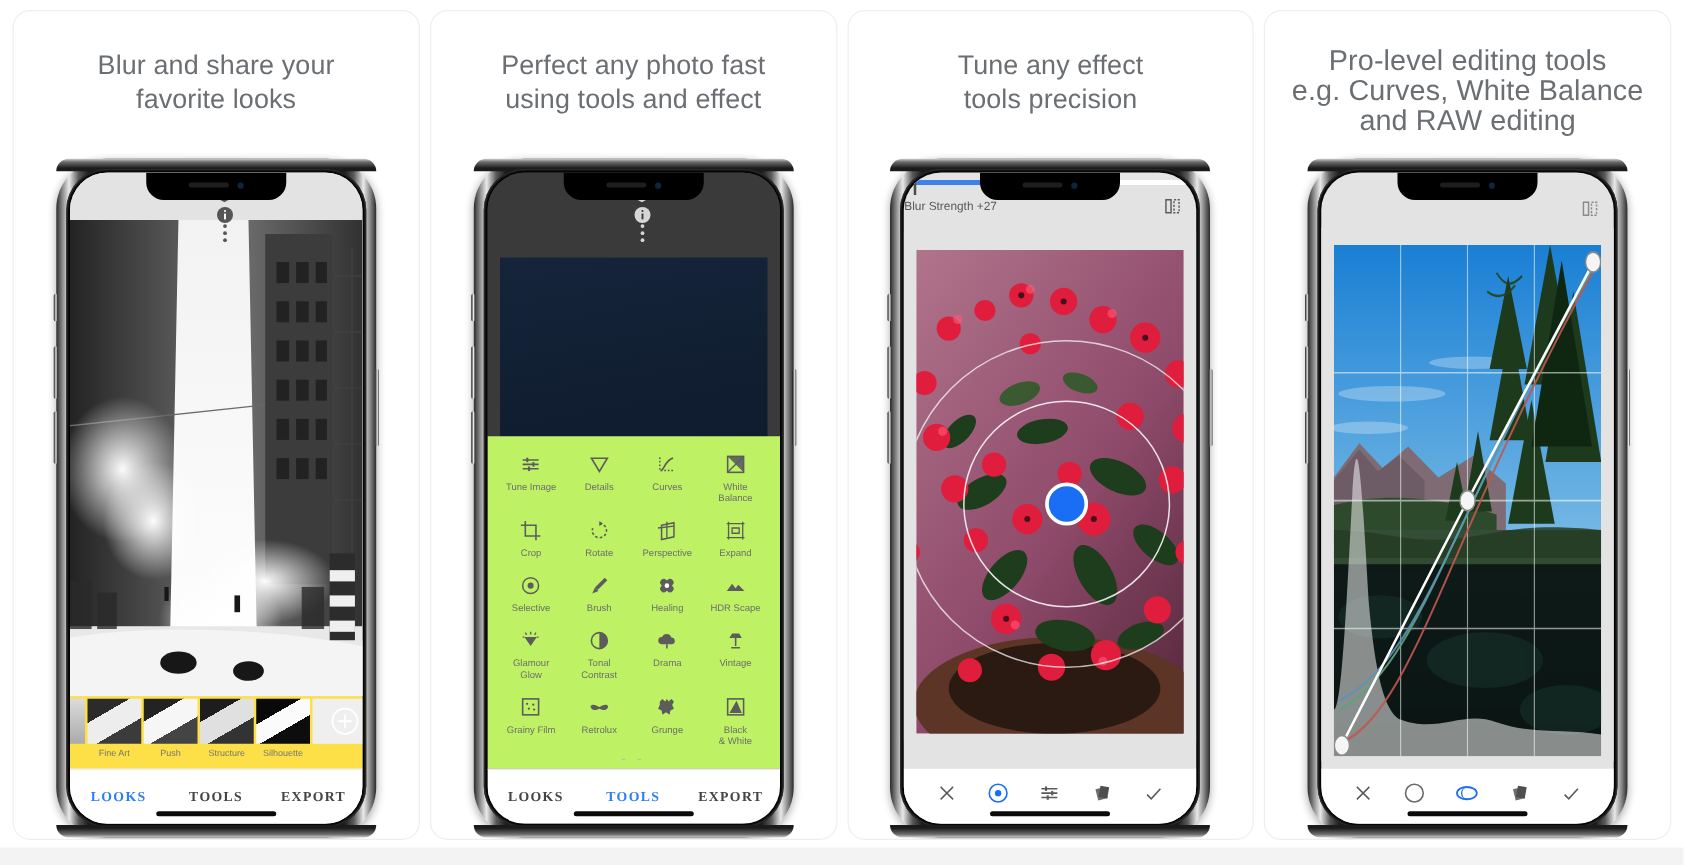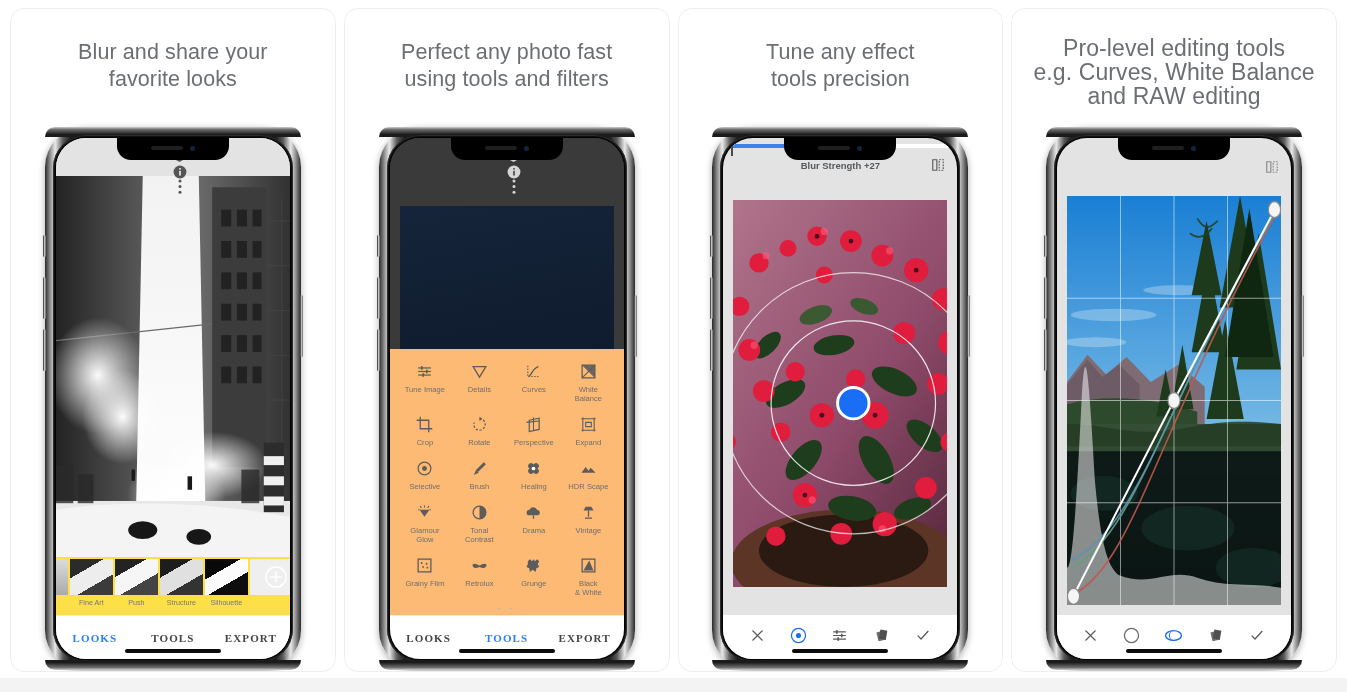--- a/index.html
+++ b/index.html
@@ -108,41 +108,41 @@
     position:absolute; bottom:0; left:0; right:0; height:44px;
     background:#fff; display:flex; align-items:center;
     justify-content:space-around; padding:0 14px; z-index:20;
   }
 
   
   .stage { position:absolute; left:0; right:0; background:#e3e3e3; }
 
   .tool-grid {
     position:absolute; left:0; right:0; bottom:44px;
-    background:#fdba74; padding:14px 8px 18px 8px;
+    background:#bef264; padding:14px 8px 18px 8px;
     display:grid; grid-template-columns:repeat(4,1fr);
     row-gap:13px; z-index:15;
   }
   .tool { display:flex; flex-direction:column; align-items:center; gap:5px; }
   .tool .lbl { font-size:7.6px; color:#6d6d6d; text-align:center; line-height:9px; }
 
   .thumbs {
     position:absolute; left:0; right:0; bottom:44px; height:58px;
     background:#fde047; display:flex; align-items:flex-start;
     overflow:hidden; z-index:15; padding-top:2px;
   }
   .thumb { width:43px; flex:none; margin-right:2px; position:relative; }
   .thumb .im { width:43px; height:36px; background-size:cover; background-position:center; }
   .thumb .cap { font-size:7.2px; color:#757575; text-align:center; margin-top:3px; }
   .thumb-add { width:52px; height:36px; background:#efefef; display:flex; align-items:center; justify-content:center; flex:none; }
 
   .slider-track { position:absolute; top:6px; left:8px; right:8px; height:4px; background:#fff; border-radius:2px; z-index:30;}
   .slider-fill { position:absolute; top:6px; left:8px; height:4px; background:#3d82e8; border-radius:2px; z-index:31;}
   .slider-thumb { position:absolute; top:4px; width:1.5px; height:14px; background:#4b4b4b; z-index:32; }
-  .effect-title { position:absolute; top:22px; left:0; right:0; text-align:center; font-size:9.5px; color:#55595c; z-index:30;font-weight:bold;}
+  .effect-title { position:absolute; top:22px; left:0; right:0; font-size:9.5px; color:#55595c; z-index:30;}
 
   .bot-strip { position:absolute; left:0; bottom:0; width:1347px; height:14px; background:#f3f3f3; }
 </style>
 </head>
 <body>
 
 <div id="root">
 <div class="cards">
 
   <div class="card">
@@ -297,21 +297,21 @@
             <div class="home-ind"></div>
           </div>
         </div>
       </div>
     </div>
   </div>
 
   <div class="card">
     <div class="headline">
       <div>Perfect any photo fast</div>
-      <div>using tools and filters</div>
+      <div>using tools and effect</div>
     </div>
     <div class="phone-wrap" style="top:118px;">
       <div class="phone">
         <span class="btn-side btn-l1"></span>
         <span class="btn-side btn-l2"></span>
         <span class="btn-side btn-l3"></span>
         <span class="btn-side btn-r1"></span>
         <div class="bezel">
           <div class="screen" style="background:#3a3a3a;">
             <div class="notch">

